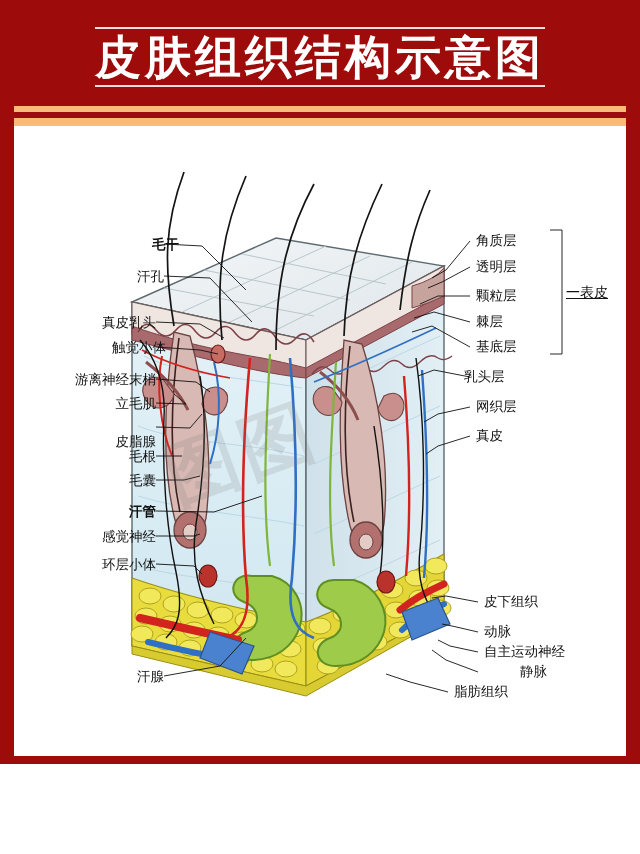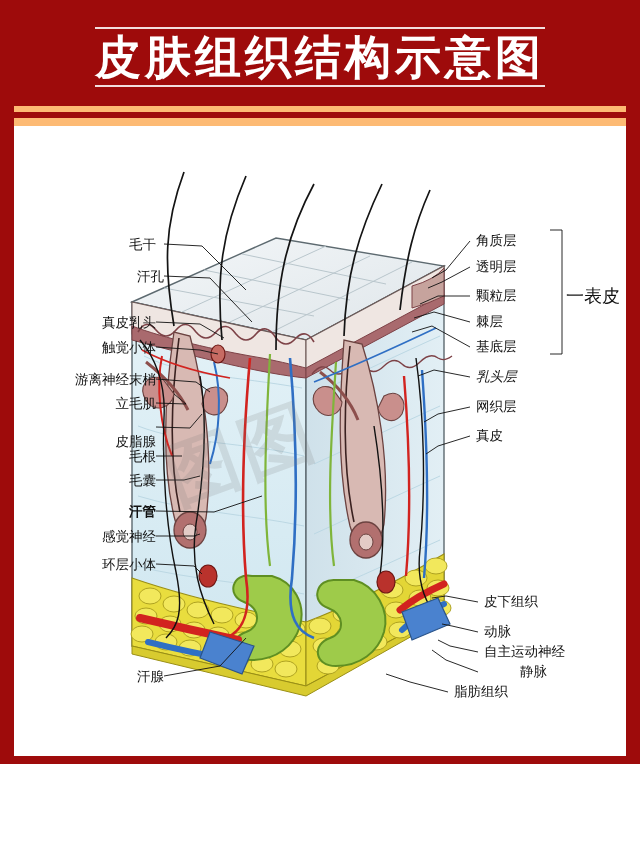--- a/index.html
+++ b/index.html
@@ -104,24 +104,25 @@
   }
   .label.right {
     text-align: center;
   }
   .label.left {
     text-align: right;
     transform: translateX(-100%);
   }
   .group-label {
     position: absolute;
-    font-size: 18px;
+    font-size: 14px;
     color: #111111;
     white-space: nowrap;
     font-family: "DejaVu Sans", "Liberation Sans", sans-serif;
+    text-decoration: underline;
   }
   .watermark {
     position: absolute;
     left: 150px;
     top: 280px;
     font-size: 72px;
     color: rgba(120,120,120,0.18);
     font-weight: bold;
     letter-spacing: 6px;
     transform: rotate(-20deg);
@@ -350,40 +351,40 @@
           <path d="M464,526 L436,520 L424,514"></path>
           <path d="M464,546 L432,534 L418,524"></path>
           <path d="M434,566 L396,556 L372,548"></path>
 
           <path d="M536,104 L548,104 L548,228 L536,228"></path>
         </g>
       </svg>
 
       <div class="watermark">图图</div>
 
-      <div class="label left" style="left:142px; top:112px;">毛干</div>
+      <div class="label left" style="left:165px; top:112px;font-weight:bold;">毛干</div>
       <div class="label left" style="left:150px; top:144px;">汗孔</div>
       <div class="label left" style="left:142px; top:190px;">真皮乳头</div>
-      <div class="label left" style="left:142px; top:215px;text-align:right;">触觉小体</div>
+      <div class="label left" style="left:152px; top:215px;text-align:right;">触觉小体</div>
       <div class="label left" style="left:142px; top:247px;">游离神经末梢</div>
       <div class="label left" style="left:142px; top:271px;">立毛肌</div>
       <div class="label left" style="left:142px; top:309px;">皮脂腺</div>
       <div class="label left" style="left:142px; top:324px;">毛根</div>
       <div class="label left" style="left:142px; top:348px;">毛囊</div>
       <div class="label left" style="left:142px; top:379px;font-weight:bold;">汗管</div>
       <div class="label left" style="left:142px; top:404px;text-align:right;">感觉神经</div>
       <div class="label left" style="left:142px; top:432px;">环层小体</div>
       <div class="label left" style="left:150px; top:544px;">汗腺</div>
 
       <div class="label right" style="left:462px; top:108px;">角质层</div>
       <div class="label right" style="left:462px; top:134px;font-family:Liberation Serif, serif;">透明层</div>
       <div class="label right" style="left:462px; top:163px;">颗粒层</div>
       <div class="label right" style="left:462px; top:189px;">棘层</div>
       <div class="label right" style="left:462px; top:214px;">基底层</div>
-      <div class="label right" style="left:462px; top:244px;font-style:italic;">乳头层</div>
+      <div class="label right" style="left:450px; top:244px;">乳头层</div>
       <div class="label right" style="left:462px; top:274px;">网织层</div>
       <div class="label right" style="left:462px; top:303px;">真皮</div>
       <div class="label right" style="left:470px; top:469px;">皮下组织</div>
       <div class="label right" style="left:470px; top:499px;">动脉</div>
       <div class="label right" style="left:470px; top:519px;">自主运动神经</div>
       <div class="label right" style="left:470px; top:539px;padding-left:36px;">静脉</div>
       <div class="label right" style="left:440px; top:559px;">脂肪组织</div>
 
       <div class="group-label" style="left:552px; top:158px;">一表皮</div>
 

